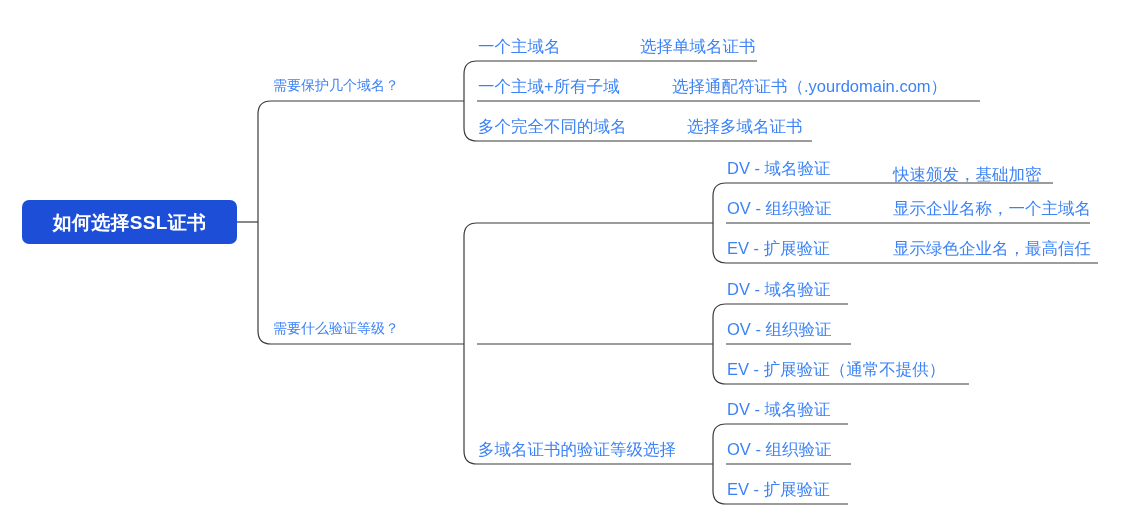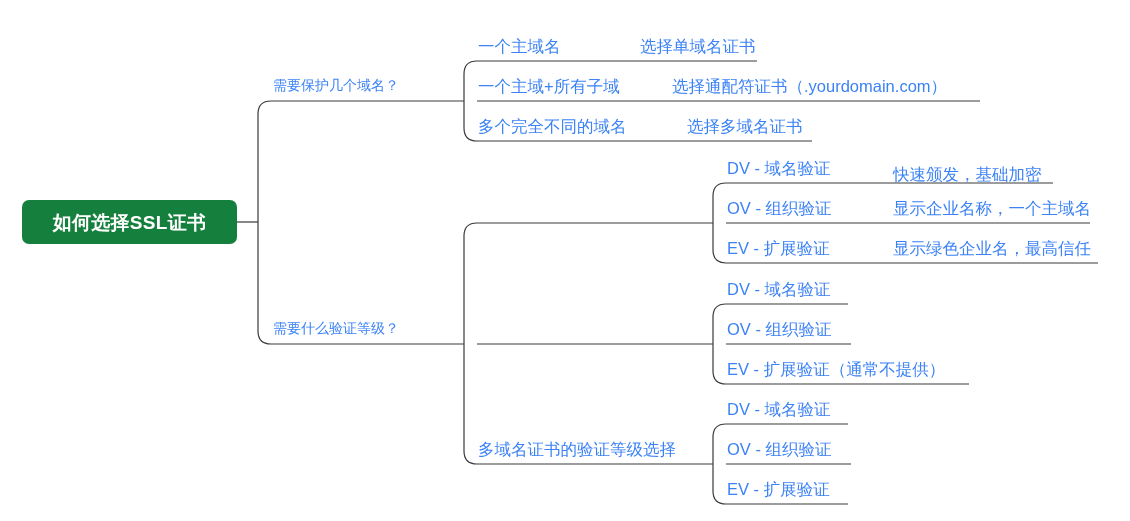--- a/index.html
+++ b/index.html
@@ -7,21 +7,21 @@
     width:1130px;height:521px;background:#ffffff;
     font-family:"Liberation Sans","DejaVu Sans",sans-serif;
     overflow:hidden;position:relative;
   }
   #map{position:absolute;left:0;top:0;width:1130px;height:521px;}
   .node{
     position:absolute;white-space:nowrap;
     color:#3b82f6;line-height:1;
   }
   .lvl1{
-    background:#15803d;color:#ffffff;
+    background:#1d4ed8;color:#ffffff;
     font-weight:bold;font-size:19px;
     border-radius:7px;
     display:flex;align-items:center;justify-content:center;
     letter-spacing:.3px;
   }
   .lvl2{font-size:14px;}
   .lvl3{font-size:16.5px;}
   .lvl4{font-size:16.5px;}
   svg{position:absolute;left:0;top:0;overflow:visible;}
   .ln{stroke:#3a3a3a;stroke-width:1.2;fill:none;}

